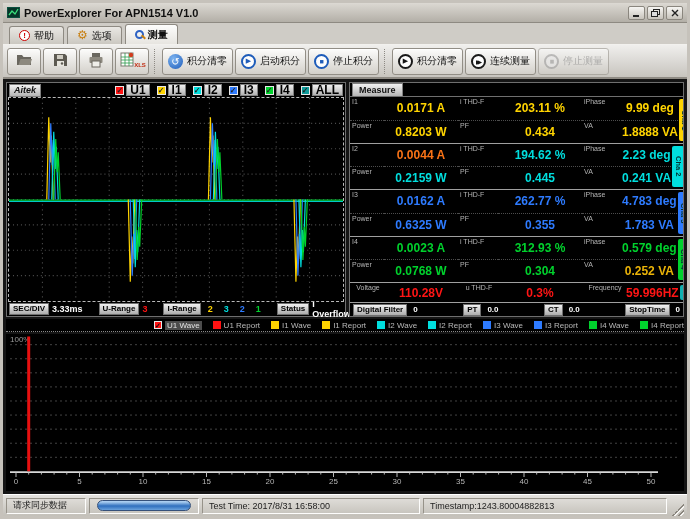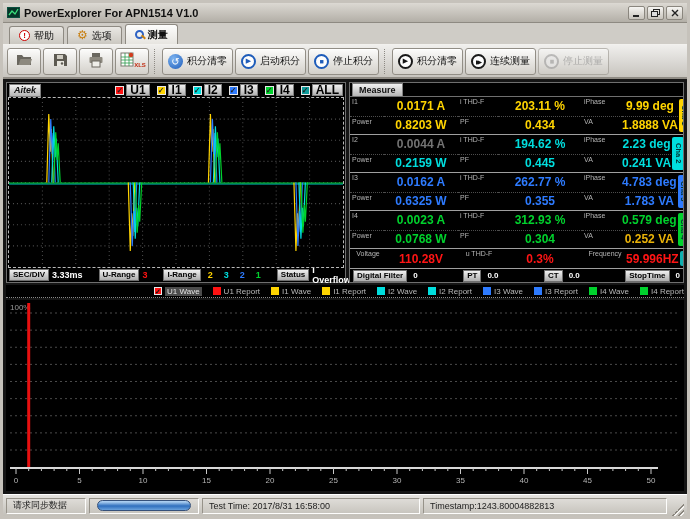--- a/index.html
+++ b/index.html
@@ -45,21 +45,21 @@
           font-size:7px; flex:none; }
   .c-undo { background:radial-gradient(circle at 35% 30%,#7db4f0,#1e5cba); color:#fff; font-size:10px; }
   .c-blue { border:2px solid #1e5cba; color:#1e5cba; background:#fdfdfd; }
   .c-dark { border:2px solid #1a1a1a; color:#141414; background:#fdfdfd; }
   .c-gray { border:2px solid #9a9a9a; color:#9a9a9a; background:#eee; }
   .g-ff { letter-spacing:-3px; font-size:6px; text-indent:-2px; }
   .g-pause { letter-spacing:-1px; font-size:5px; }
 
   
   .main { flex:1; background:#151515; padding:3px; display:flex; flex-direction:column; gap:2px; overflow:hidden; }
-  .panels { height:201px; display:flex; gap:3px; flex:none; }
+  .panels { height:235px; display:flex; gap:3px; flex:none; }
 
   
   .scope { width:340px; flex:none; background:#000; border:1px solid #6f6f6f; display:flex; flex-direction:column; }
   .scope-header { height:14px; display:flex; align-items:center; padding:0 2px; gap:7px; flex:none; }
   .brand { background:linear-gradient(#f2f2f2,#b5b5b5); border:1px solid #808080; color:#111;
            font-size:9px; font-weight:bold; font-style:italic; padding:0 4px; line-height:11px; }
   .chan { display:flex; align-items:center; gap:2px; }
   .chkbox { width:9px; height:9px; border:1px solid #e8e8e8; font-size:8px; line-height:8px; text-align:center;
             color:#222; font-weight:bold; }
   .chanlbl { background:linear-gradient(#f0f0f0,#b2b2b2); border:1px solid #808080; color:#000;
@@ -343,21 +343,21 @@
                 <span class="mlabel l2">PF</span>
                 <span class="mval l2" style="color: rgb(255, 212, 0);">0.434</span>
                 <span class="mlabel l2">VA</span>
                 <span class="mval l2" style="color: rgb(255, 212, 0);">1.8888 VA</span>
               </div>
               <span class="mtab" style="background: rgb(255, 212, 0);">Cha 1</span>
             </div>
             <div class="mrow">
               <div class="mgrid">
                 <span class="mlabel">I2</span>
-                <span class="mval" style="color: #737373;">0.0044 A</span>
+                <span class="mval" style="color: #f97316;">0.0044 A</span>
                 <span class="mlabel">i THD-F</span>
                 <span class="mval" style="color: rgb(0, 222, 222);">194.62 %</span>
                 <span class="mlabel">iPhase</span>
                 <span class="mval" style="color: rgb(0, 222, 222);">2.23 deg</span>
                 <span class="mlabel l2">Power</span>
                 <span class="mval l2" style="color: rgb(0, 222, 222);">0.2159 W</span>
                 <span class="mlabel l2">PF</span>
                 <span class="mval l2" style="color: rgb(0, 222, 222);">0.445</span>
                 <span class="mlabel l2">VA</span>
                 <span class="mval l2" style="color: rgb(0, 222, 222);">0.241 VA</span>

